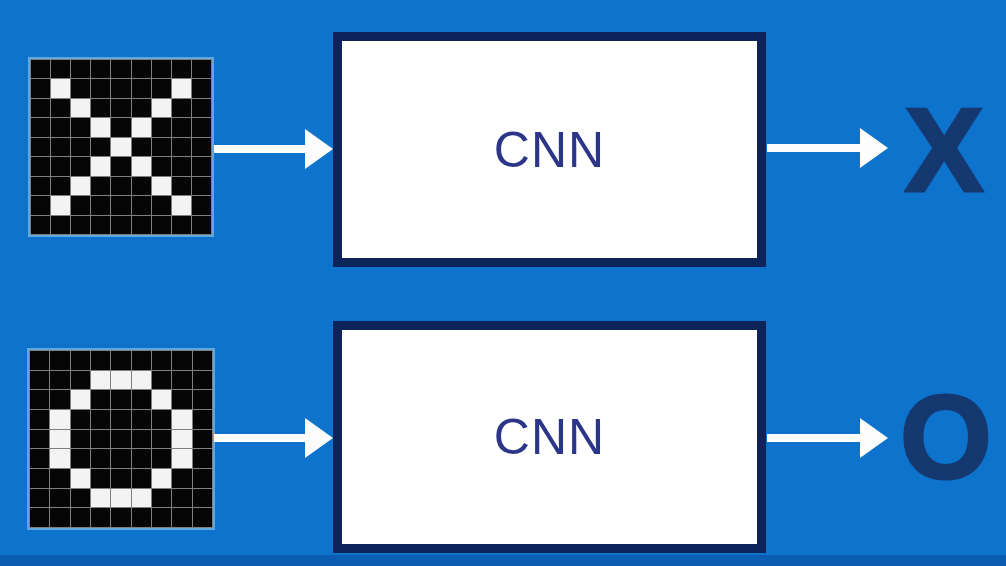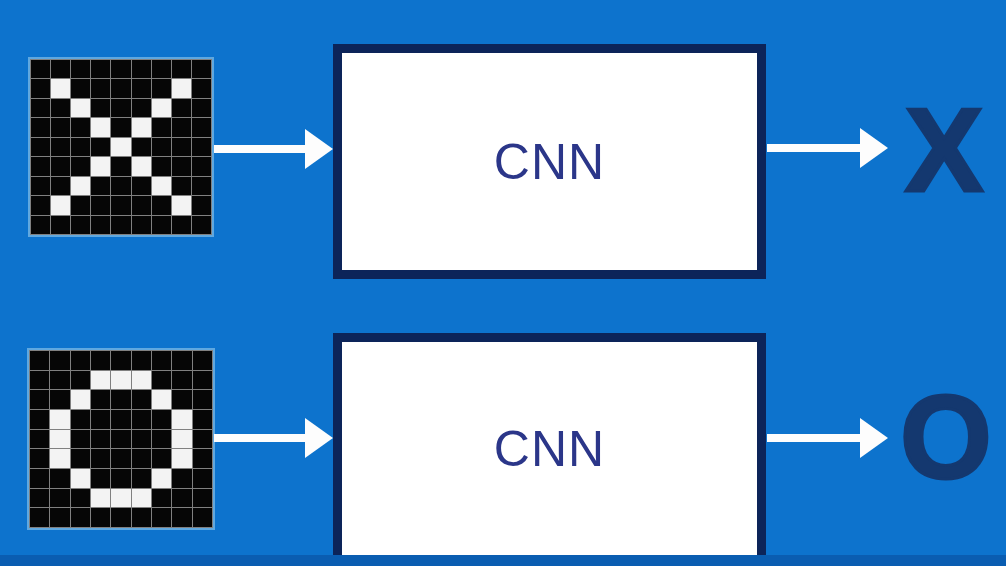--- a/index.html
+++ b/index.html
@@ -58,21 +58,20 @@
   .cnn-box {
     position: absolute;
     box-sizing: border-box;
     left: 333px;
     width: 433px;
     background: var(--box-fill, #ffffff);
     border: 9px solid var(--box-border, #0c2459);
     display: flex;
     align-items: center;
     justify-content: center;
-    margin-top: 12px;
   }
   #box-1 { top: 32px;  height: 235px; }
   #box-2 { top: 321px; height: 232px; }
   .cnn-label {
     color: var(--cnn-text, #2b3689);
     font-size: 50px;
     font-weight: 400;
     letter-spacing: 1px;
     user-select: none;
   }

